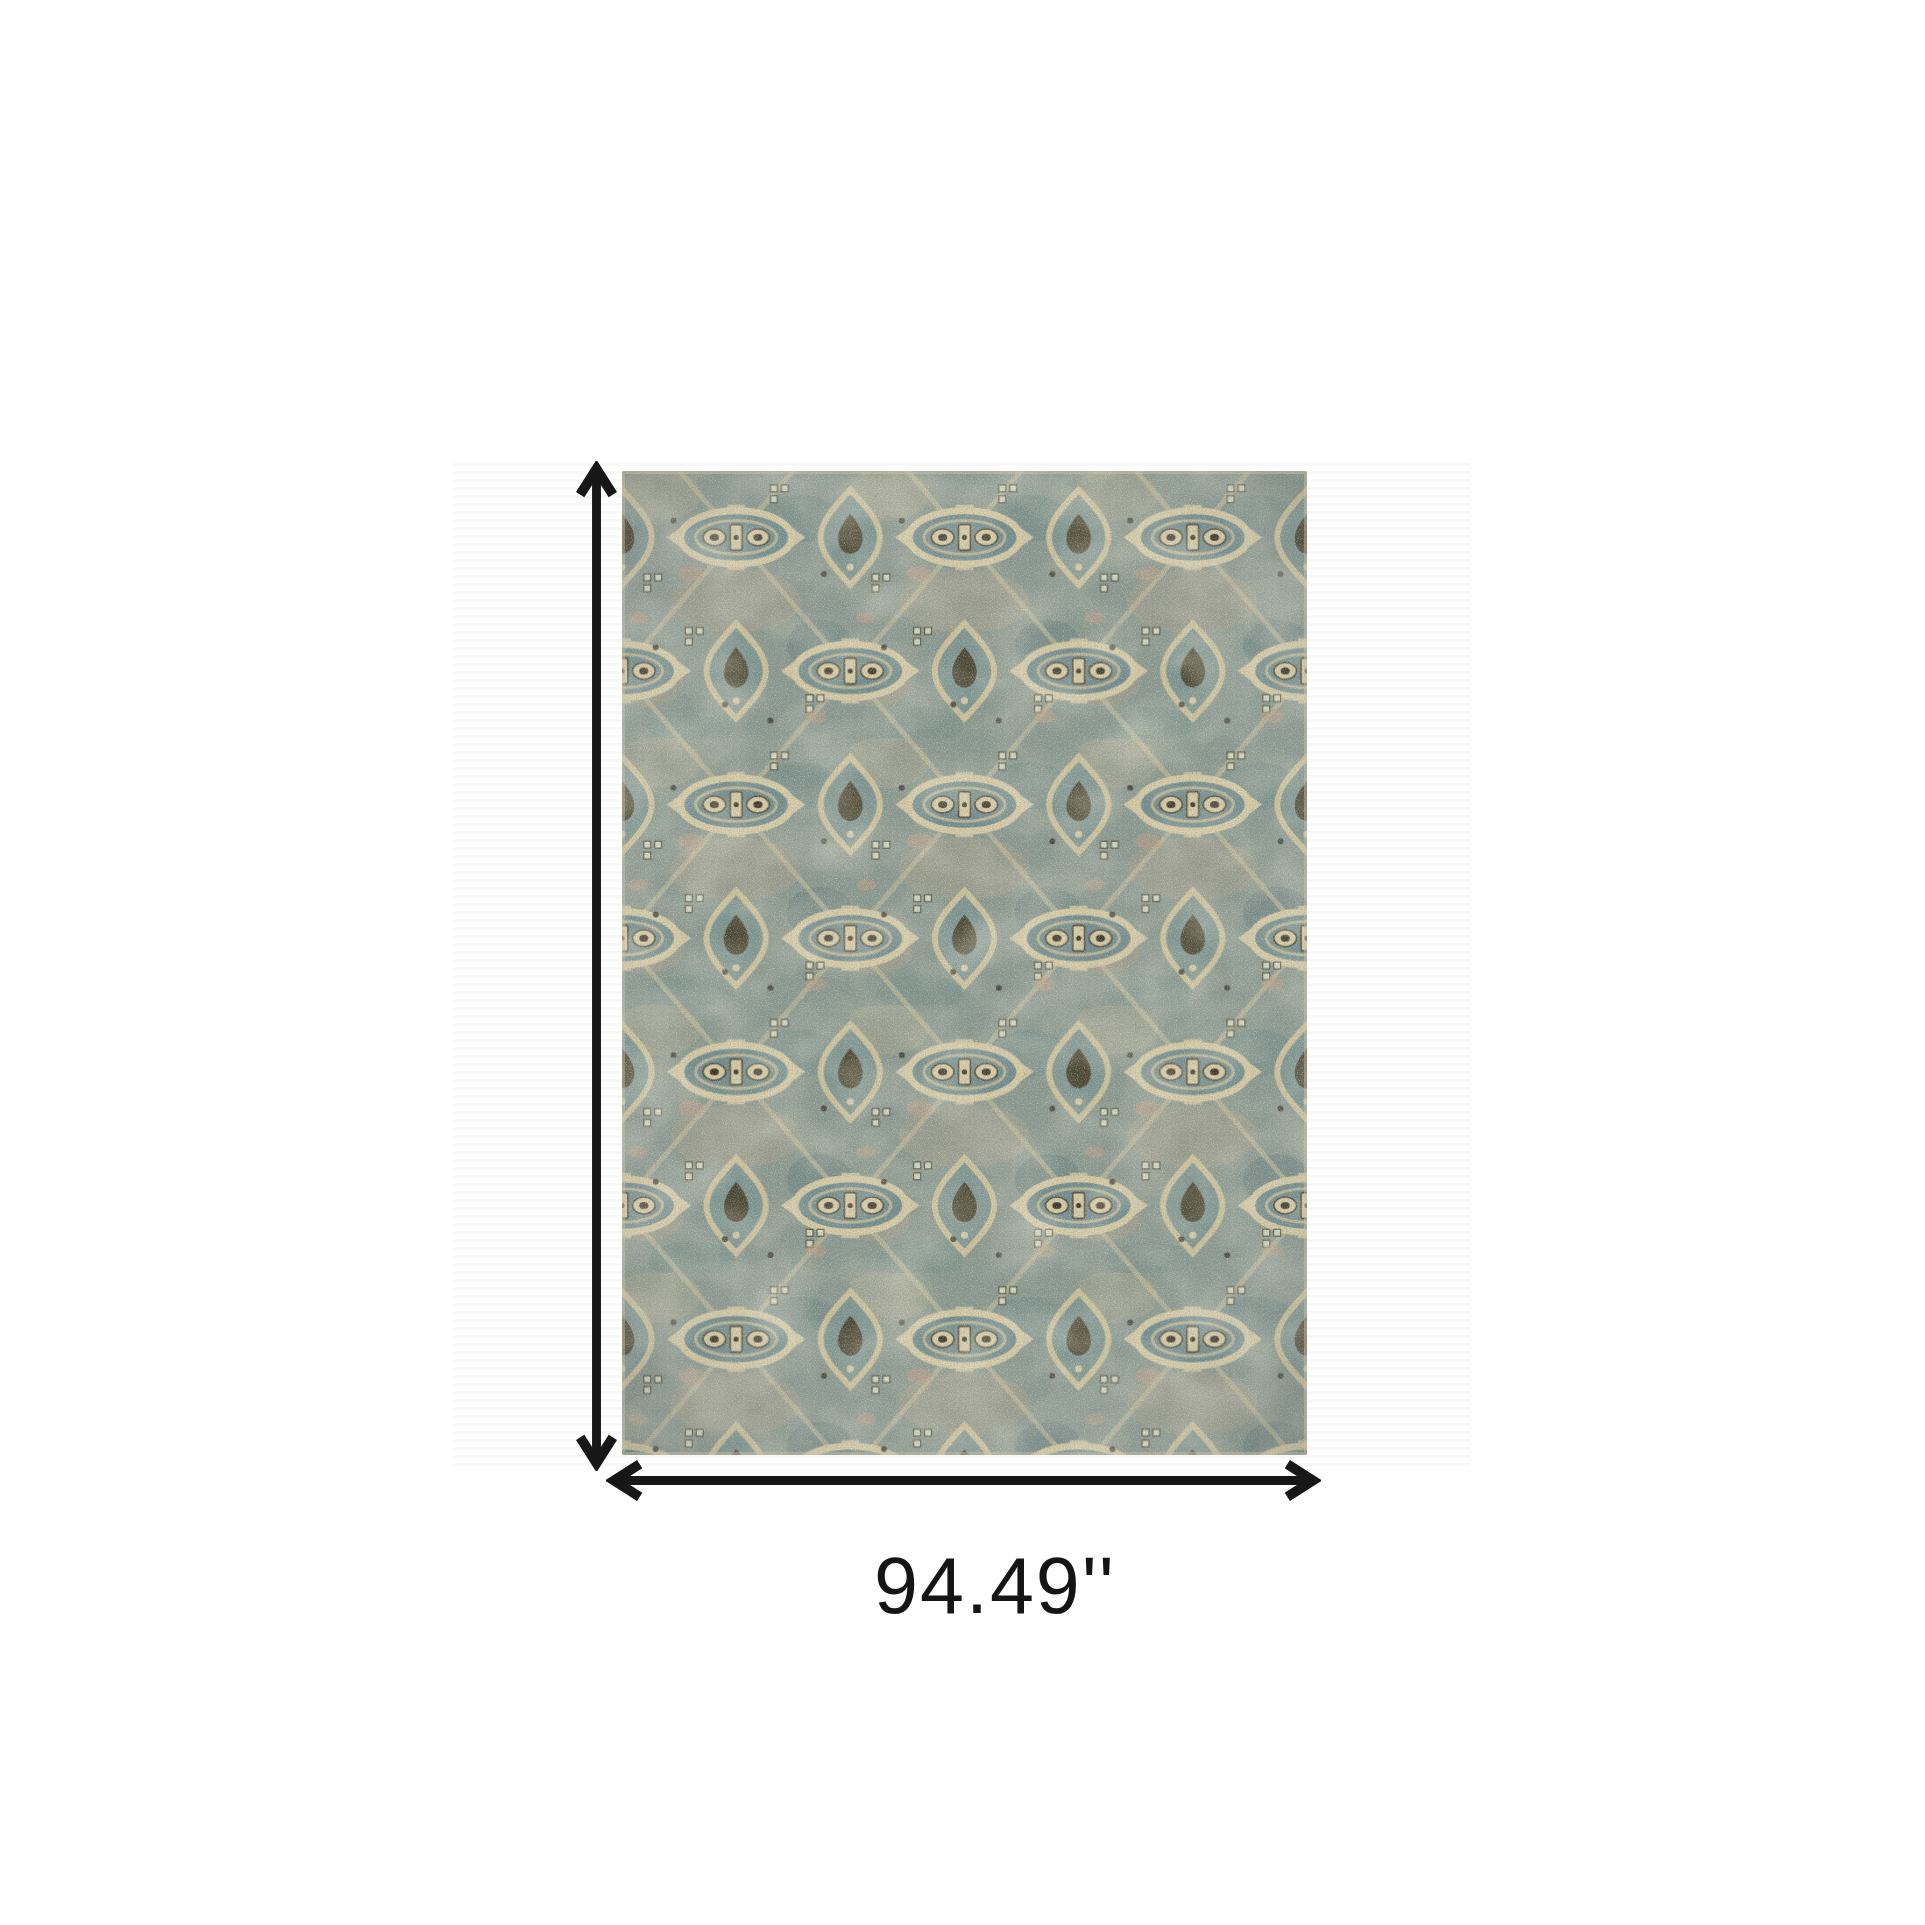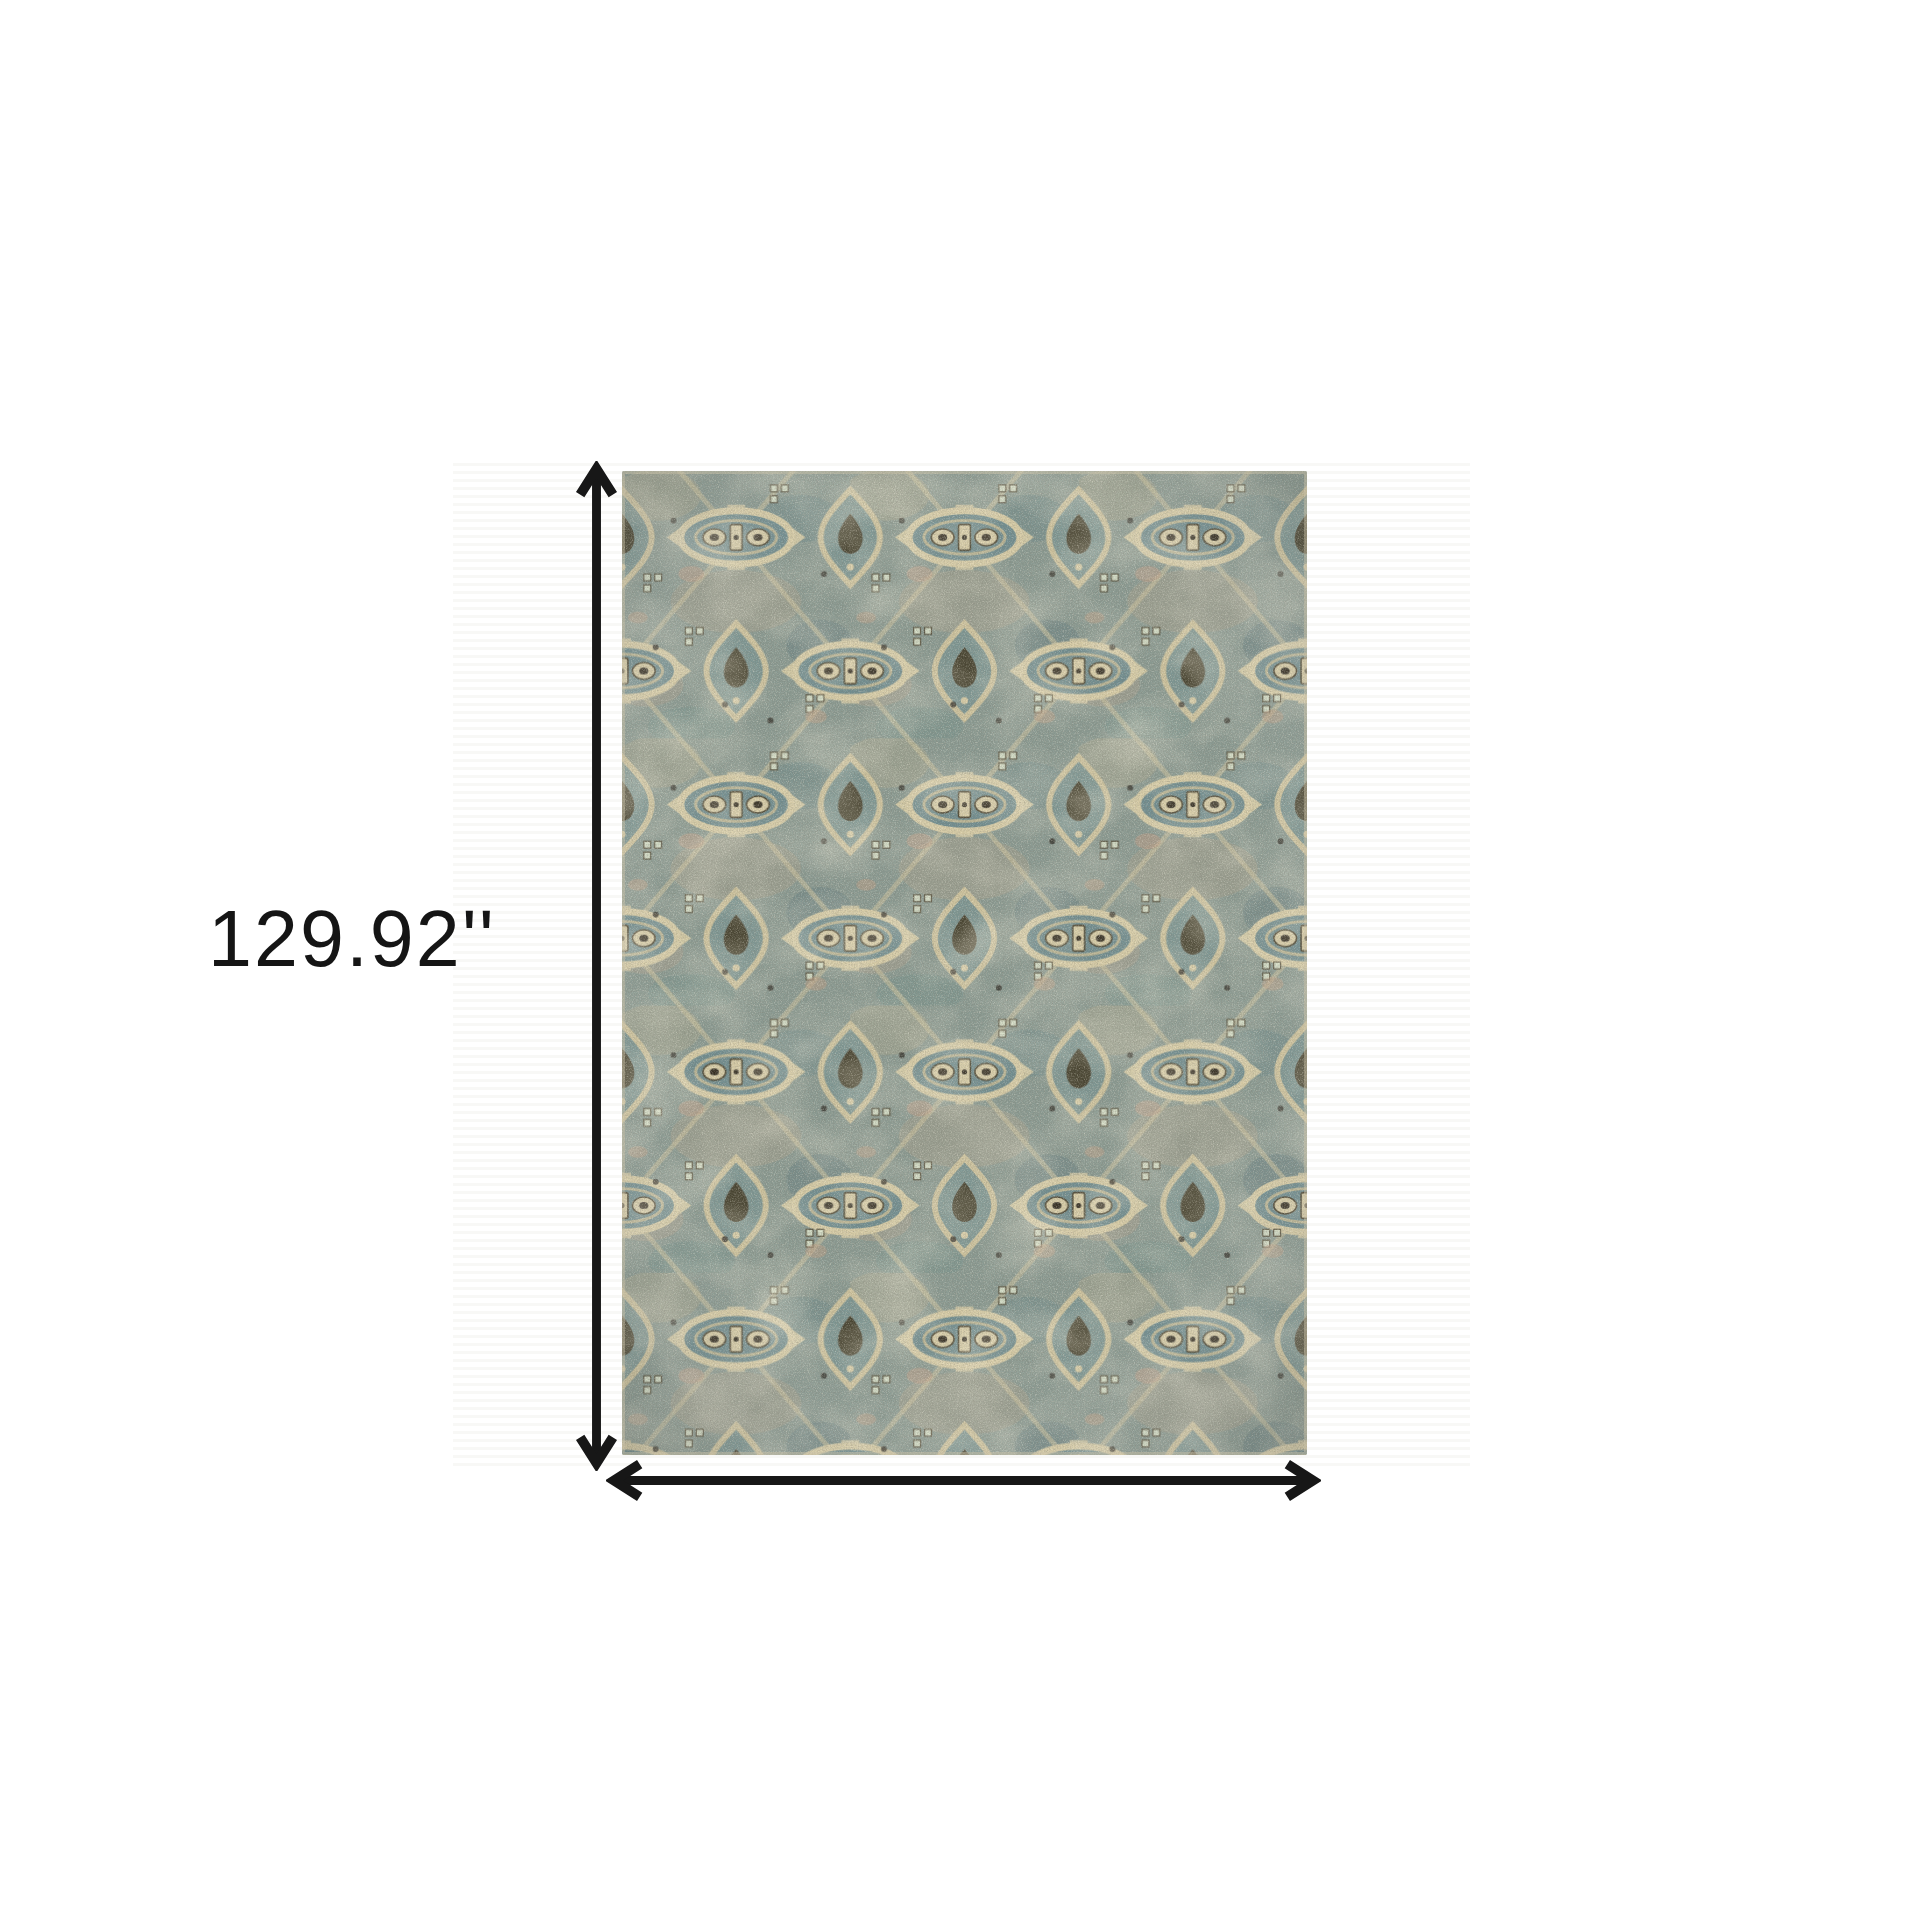--- a/index.html
+++ b/index.html
@@ -142,16 +142,16 @@
     <polyline points="6,34 22.5,8 39,34" fill="none" stroke="#171717" stroke-width="10" stroke-linejoin="miter"></polyline>
     <polyline points="6,986 22.5,1012 39,986" fill="none" stroke="#171717" stroke-width="10" stroke-linejoin="miter"></polyline>
   </svg>
 
   <svg class="arrow-svg h-arrow" width="715" height="45" viewBox="0 0 722 45">
     <line x1="16" y1="22.5" x2="706" y2="22.5" stroke="#171717" stroke-width="9"></line>
     <polyline points="34,6 8,22.5 34,39" fill="none" stroke="#171717" stroke-width="10" stroke-linejoin="miter"></polyline>
     <polyline points="688,6 714,22.5 688,39" fill="none" stroke="#171717" stroke-width="10" stroke-linejoin="miter"></polyline>
   </svg>
 
-  <div class="dim-label height-label">129.92''</div>
+  <div class="dim-label width-label">94.49''</div>
 
 </div>
 
 
 </body></html>

